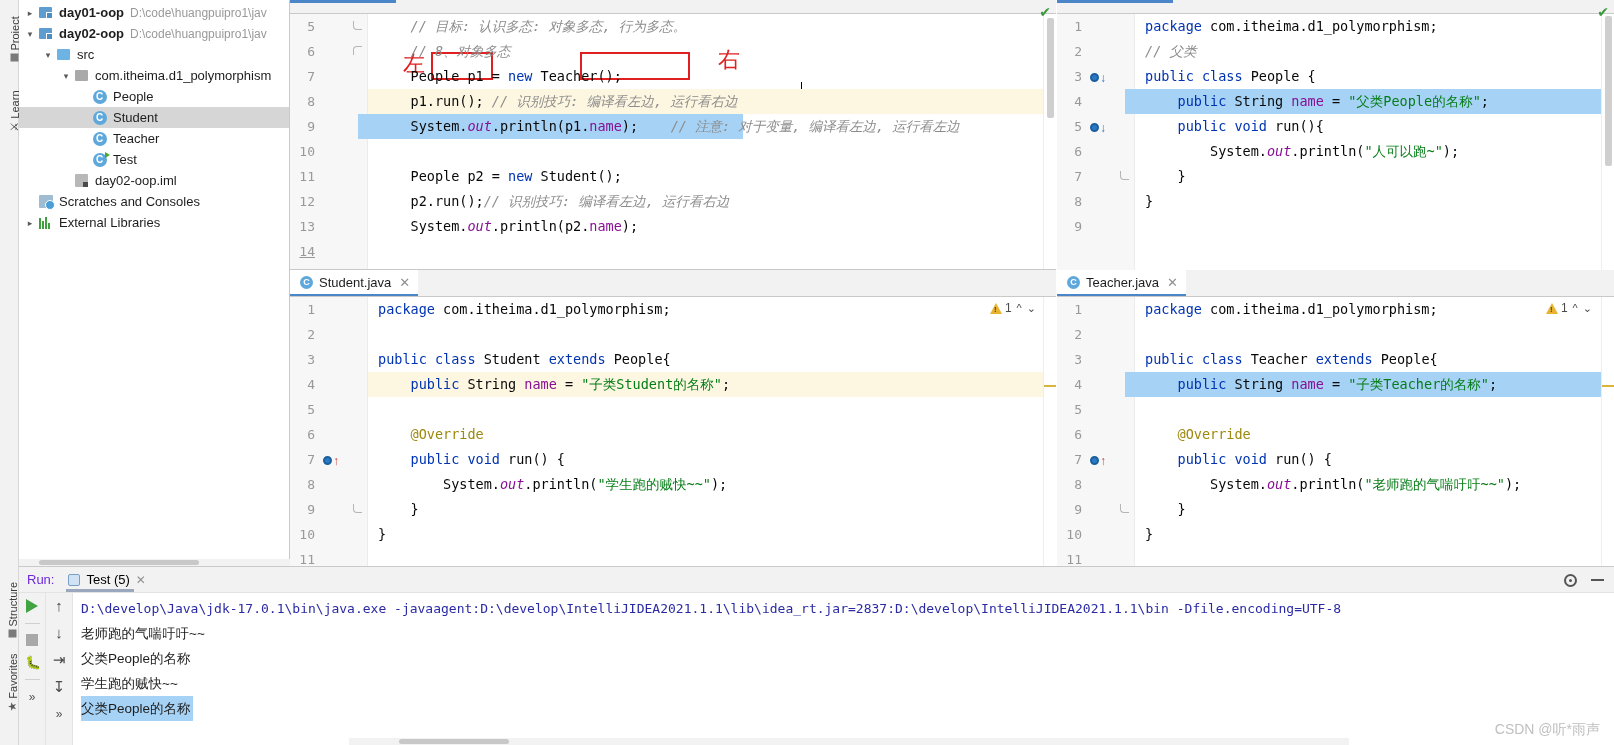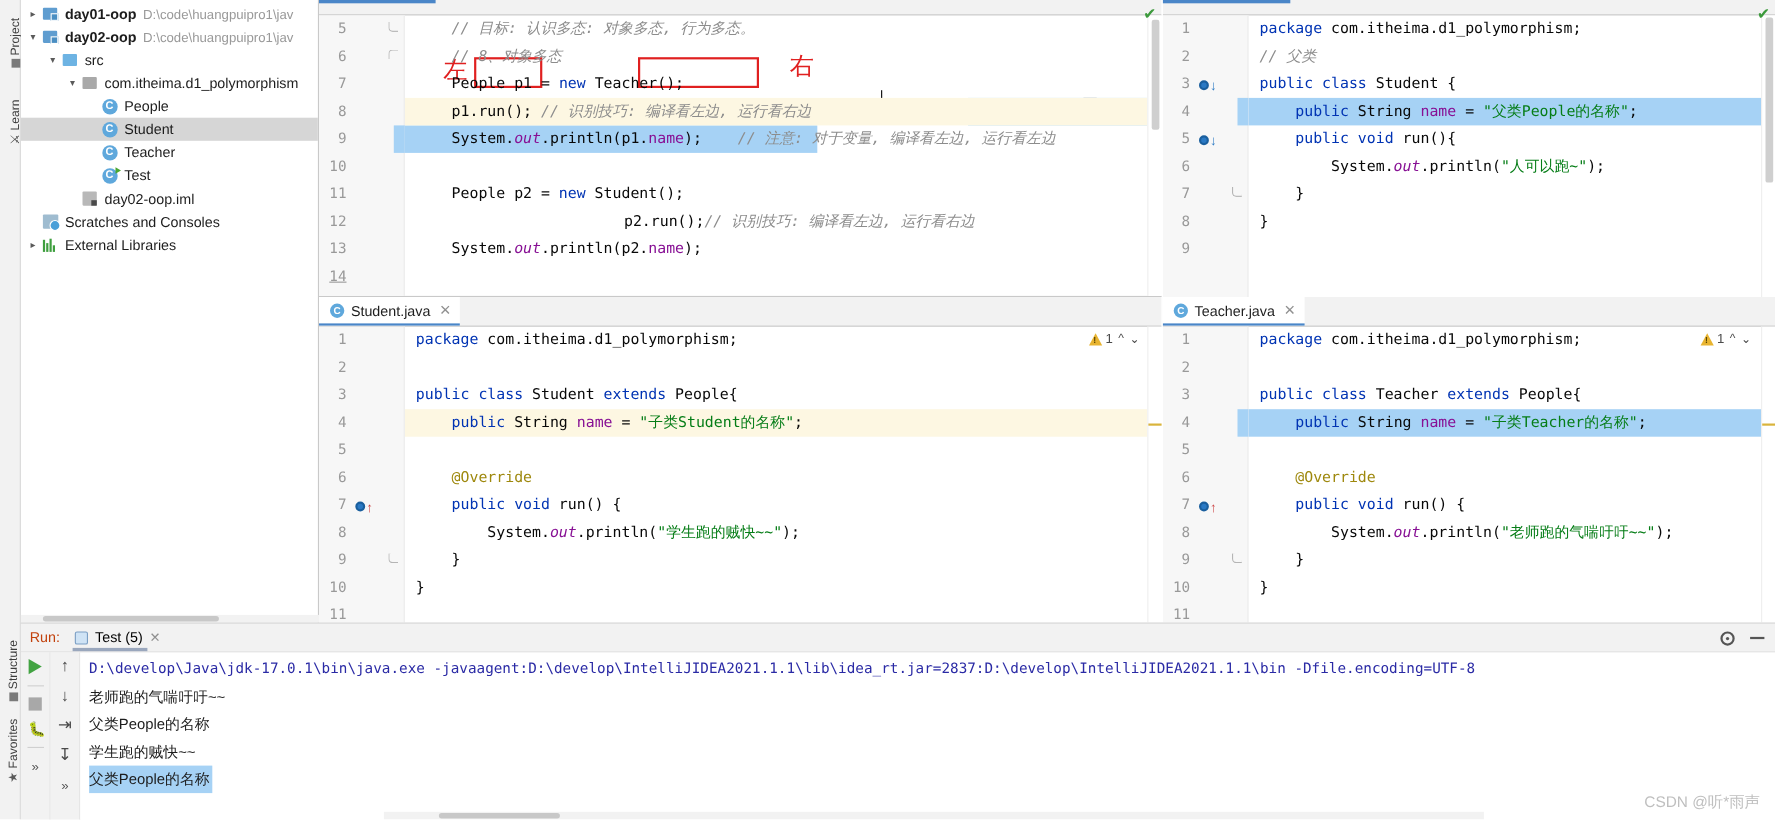--- a/index.html
+++ b/index.html
@@ -176,21 +176,21 @@
 
   
   .runpanel {
     position: absolute; left: 19px; top: 566px; width: 1595px; height: 179px;
     background: #ffffff; border-top: 1px solid #c9c9c9;
   }
   .run-head {
     height: 26px; background: #f2f2f2; display: flex; align-items: center;
     padding-left: 8px; gap: 10px; position: relative; border-bottom:1px solid #e3e3e3;
   }
-  .run-head .lab { font-size: 13px; color: #c2410c; }
+  .run-head .lab { font-size: 13px; color: #6d28d9; }
   .run-tab { display:flex; align-items:center; gap:6px; padding: 2px 6px 2px 4px; position:relative;}
   .run-tab::after{content:""; position:absolute; left:2px; bottom:-3px; right:18px; height:3px; background:#9aa7bd;}
   .run-tab .sq2 { width:12px;height:12px;border:1.5px solid #7a9ec4; background:#cfe3f5; border-radius:2px;}
   .run-tab .x { color:#909090; font-size:12px;}
   .run-head-right { position:absolute; right:10px; top:0; height:26px; display:flex; align-items:center; gap:14px;}
   .gear {
     width:13px;height:13px;border-radius:50%; border:2px solid #555; position:relative; display:inline-block;
   }
   .gear::before{content:""; position:absolute; left:3px; top:3px; width:3px;height:3px;background:#555;border-radius:50%;}
   .minus-btn { width:13px;height:2px;background:#555;display:inline-block;}
@@ -380,21 +380,21 @@
       <div class="codebody" id="c-test">
           <div style="position: absolute; left: 512px; top: 75px; width: 245px; height: 25px; background: rgb(166, 210, 245); z-index: 0;"></div>
           <div style="position: absolute; left: 0px; top: 100px; width: 375px; height: 25px; background: rgb(166, 210, 245); z-index: 0;"></div>
           <div class="cline" style="position: relative; z-index: 1;"><span class="pln">    </span><span class="cmt">// 目标: 认识多态: 对象多态, 行为多态。</span></div>
           <div class="cline" style="position: relative; z-index: 1;"><span class="pln">    </span><span class="cmt">// 8、对象多态</span></div>
           <div class="cline" style="position: relative; z-index: 1;"><span class="pln">    </span><span class="pln">People</span><span class="pln"> p1 = </span><span class="kw">new</span><span class="pln"> Teacher();</span></div>
           <div class="cline hl-caret" style="position: relative; z-index: 1;"><span class="pln">    p1.run(); </span><span class="cmt">// 识别技巧: 编译看左边, 运行看右边</span></div>
           <div class="cline" style="background: transparent; position: relative; z-index: 1;"><span class="pln">    System.</span><span class="fld2">out</span><span class="pln">.println(p1.</span><span class="fld">name</span><span class="pln">);</span><span class="pln">    </span><span class="cmt">// 注意: 对于变量, 编译看左边, 运行看左边</span></div>
           <div class="cline" style="position: relative; z-index: 1;">&nbsp;</div>
           <div class="cline" style="position: relative; z-index: 1;"><span class="pln">    People p2 = </span><span class="kw">new</span><span class="pln"> Student();</span></div>
-          <div class="cline" style="position: relative; z-index: 1; text-align: center;"><span class="pln">    p2.run();</span><span class="cmt">// 识别技巧: 编译看左边, 运行看右边</span></div>
+          <div class="cline" style="position: relative; z-index: 1;"><span class="pln">    p2.run();</span><span class="cmt">// 识别技巧: 编译看左边, 运行看右边</span></div>
           <div class="cline" style="position: relative; z-index: 1;"><span class="pln">    System.</span><span class="fld2">out</span><span class="pln">.println(p2.</span><span class="fld">name</span><span class="pln">);</span></div>
           <div class="cline" style="position: relative; z-index: 1;">&nbsp;</div>
           <div class="cline" style="position: relative; z-index: 1;"><span class="pln">    }</span></div>
         </div>
       <div class="markers">
         <div class="thumb" style="top:4px;height:100px;"></div>
       </div>
     </div>
 
     <div class="redbox" style="left:141px; top:52px; width:62px; height:28px;"></div>
@@ -427,21 +427,21 @@
           <div class="ln" style="top: 125px;">6</div>
           <div class="ln" style="top: 150px;">7</div>
           <div class="fold" style="top: 150px;"><span class="curve"></span></div>
           <div class="ln" style="top: 175px;">8</div>
           <div class="ln" style="top: 200px;">9</div>
           <div style="position: absolute; left: 68px; top: 75px; width: 10px; height: 25px; background: rgb(166, 210, 245);"></div>
         </div>
       <div class="codebody" id="c-people">
           <div class="cline"><span class="kw">package</span><span class="pln"> com.itheima.d1_polymorphism;</span></div>
           <div class="cline"><span class="cmt">// 父类</span></div>
-          <div class="cline"><span class="kw">public class</span><span class="pln"> Student {</span></div>
+          <div class="cline"><span class="kw">public class</span><span class="pln"> People {</span></div>
           <div class="cline hl-sel"><span class="pln">    </span><span class="kw">public</span><span class="pln"> String </span><span class="fld">name</span><span class="pln"> = </span><span class="str">"父类People的名称"</span><span class="pln">;</span></div>
           <div class="cline"><span class="pln">    </span><span class="kw">public void</span><span class="pln"> run(){</span></div>
           <div class="cline"><span class="pln">        System.</span><span class="fld2">out</span><span class="pln">.println(</span><span class="str">"人可以跑~"</span><span class="pln">);</span></div>
           <div class="cline"><span class="pln">    }</span></div>
           <div class="cline"><span class="pln">}</span></div>
           <div class="cline">&nbsp;</div>
         </div>
       <div class="markers">
         <div class="thumb" style="top:2px;height:150px;"></div>
       </div>

